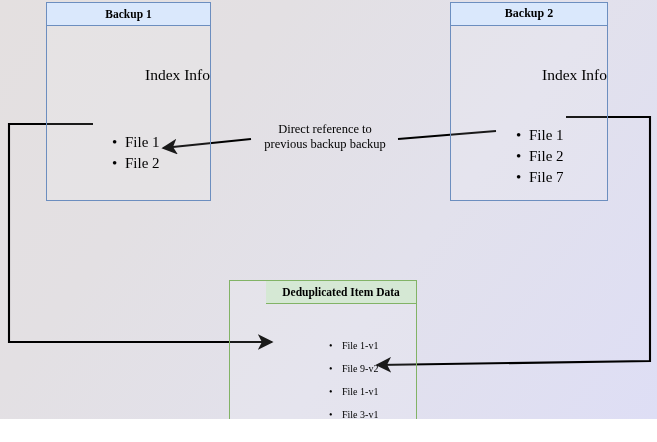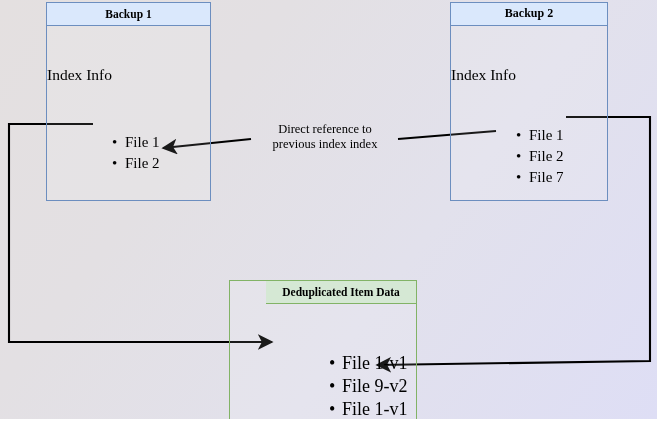--- a/index.html
+++ b/index.html
@@ -52,21 +52,21 @@
     background: #d5e8d4;
     border-bottom: 1.4px solid #82b366;
   }
   .node-body {
     position: relative;
     width: 100%;
   }
   .body-title {
     position: absolute;
     width: 100%;
-    text-align: left;
+    text-align: right;
     color: #000000;
   }
   .item-list {
     position: absolute;
     margin: 16px;
     padding: 0;
     list-style: none;
   }
   .item-list li {
     position: relative;
@@ -133,24 +133,25 @@
         <li>File 7</li>
       </ul>
     </div>
   </div>
 
   <div class="node node-green" style="left:229px; top:280px; width:188px; height:161px;padding-left:36px;">
     <div class="node-header hdr-green" style="height:23px; font-size:11.5px;">
       <span>Deduplicated Item Data</span>
     </div>
     <div class="node-body" style="height:136px;">
-      <ul class="item-list" style="left:60px; top:32px; font-size:18px; line-height:23px;">
+      <ul class="item-list" style="left:60px; top:14px; font-size:10px; line-height:23px;">
         <li>File 1-v1</li>
         <li>File 9-v2</li>
         <li>File 1-v1</li>
+        <li>File 3-v1</li>
       </ul>
     </div>
   </div>
 
   <div class="edge-label" style="left:246px; top:122px; width:158px; font-size:12.5px;">Direct reference to
-previous index index</div>
+previous backup backup</div>
 
 </div>
 
 </body></html>

